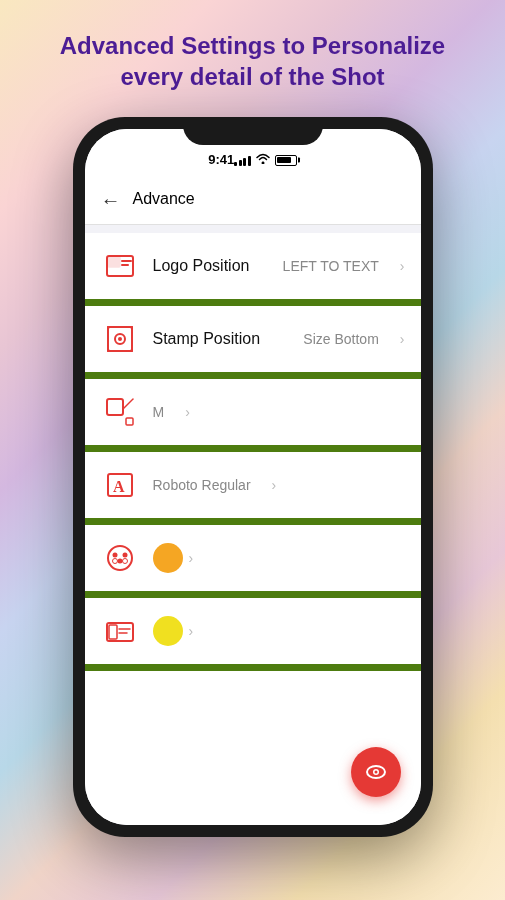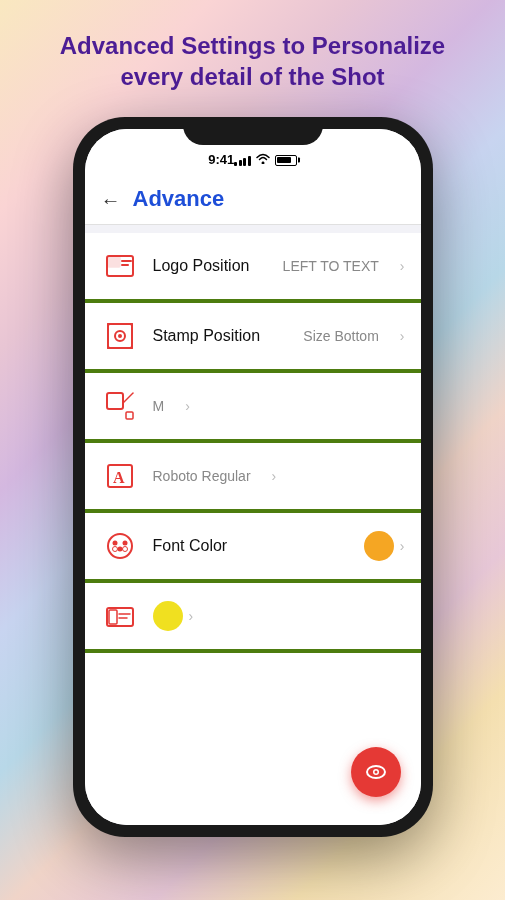--- a/index.html
+++ b/index.html
@@ -161,37 +161,37 @@
     }
 
     .back-btn {
       font-size: 20px;
       color: #333;
       margin-right: 12px;
       cursor: pointer;
     }
 
     .nav-title {
-      font-size: 22px;
-      font-weight: 700;
-      color: #1d4ed8;
+      font-size: 16px;
+      font-weight: 400;
+      color: #000000;
     }
 
     .settings-list {
       flex: 1;
       background: white;
       overflow-y: auto;
       margin-top: 8px;
     }
 
     .setting-row {
       display: flex;
       align-items: center;
       padding: 14px 16px;
-      border-bottom: 4px solid #4d7c0f;
+      border-bottom: 7px solid #4d7c0f;
       background: white;
       cursor: pointer;
     }
 
     .icon-wrap {
       width: 38px;
       height: 38px;
       display: flex;
       align-items: center;
       justify-content: center;
@@ -348,21 +348,20 @@
           <div class="icon-wrap">
             <svg class="icon-svg" viewBox="0 0 32 32" fill="none" xmlns="http://www.w3.org/2000/svg">
               <circle cx="16" cy="16" r="12" stroke="#e53935" stroke-width="2" fill="none"></circle>
               <circle cx="11" cy="13" r="2.5" fill="#e53935"></circle>
               <circle cx="21" cy="13" r="2.5" fill="#e53935"></circle>
               <circle cx="16" cy="19" r="2.5" fill="#e53935"></circle>
               <circle cx="11" cy="19" r="2.5" fill="none" stroke="#e53935" stroke-width="1"></circle>
               <circle cx="21" cy="19" r="2.5" fill="none" stroke="#e53935" stroke-width="1"></circle>
             </svg>
           </div>
-          <span class="setting-label">Font Color</span>
           <div class="color-dot" style="background:#f5a623;"></div>
           <span class="chevron">›</span>
         </div>
 
         <div class="setting-row">
           <div class="icon-wrap">
             <svg class="icon-svg" viewBox="0 0 32 32" fill="none" xmlns="http://www.w3.org/2000/svg">
               <rect x="3" y="8" width="26" height="18" rx="2" stroke="#e53935" stroke-width="2" fill="none"></rect>
               <rect x="5" y="10" width="8" height="14" rx="1" stroke="#e53935" stroke-width="1.5" fill="none"></rect>
               <line x1="15" y1="14" x2="26" y2="14" stroke="#e53935" stroke-width="1.5" stroke-linecap="round"></line>

